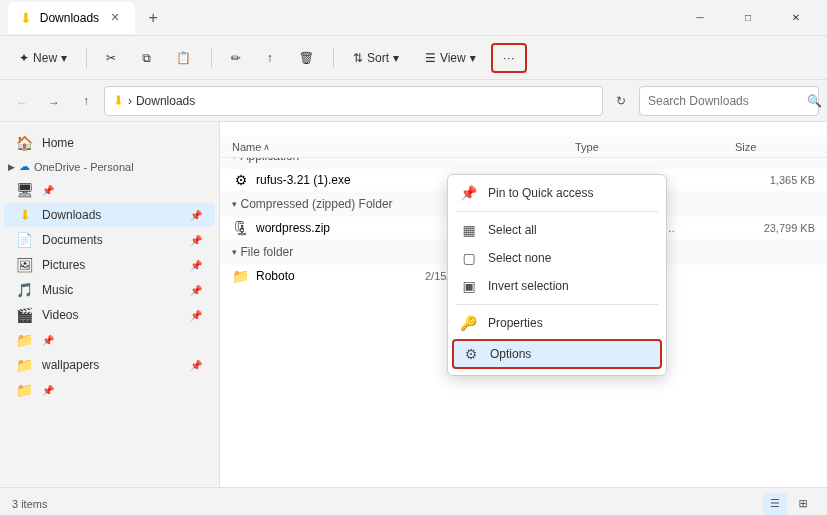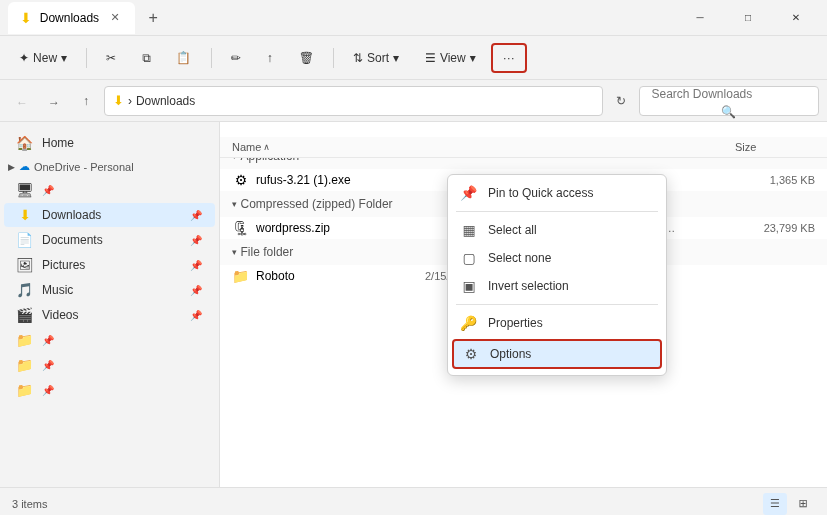--- a/index.html
+++ b/index.html
@@ -20,21 +20,21 @@
     .toolbar-btn { display: flex; align-items: center; gap: 4px; padding: 4px 10px; height: 30px; border-radius: 4px; cursor: pointer; font-size: 12px; color: #333; border: 1px solid transparent; }
     .toolbar-sep { width: 1px; height: 20px; background: #d0d0d0; margin: 0 4px; }
     .more-btn { border: 2px solid #c42b1c; border-radius: 4px; }
 
     
     .address-bar { display: flex; align-items: center; height: 42px; background: #f3f3f3; padding: 0 8px; gap: 4px; border-bottom: 1px solid #e0e0e0; }
     .nav-btn { width: 28px; height: 28px; display: flex; align-items: center; justify-content: center; cursor: pointer; border-radius: 4px; color: #555; font-size: 12px; }
     .nav-btn.disabled { color: #bbb; cursor: default; }
     .breadcrumb-bar { flex: 1; height: 30px; background: #fff; border: 1px solid #d0d0d0; border-radius: 4px; display: flex; align-items: center; padding: 0 8px; gap: 4px; color: #333; }
     .breadcrumb-icon { color: #f6c000; font-size: 13px; }
-    .search-bar { display: flex; align-items: center; width: 180px; height: 30px; background: #fff; border: 1px solid #d0d0d0; border-radius: 4px; padding: 0 8px; gap: 4px; flex-direction: column; }
+    .search-bar { display: flex; align-items: center; width: 180px; height: 30px; background: #fff; border: 1px solid #d0d0d0; border-radius: 4px; padding: 0 8px; gap: 4px; }
     .search-bar input { border: none; outline: none; font-size: 12px; flex: 1; color: #333; }
     .refresh-btn { width: 28px; height: 28px; display: flex; align-items: center; justify-content: center; cursor: pointer; border-radius: 4px; color: #555; }
 
     
     .main { display: flex; height: calc(515px - 36px - 44px - 42px - 28px); }
 
     
     .sidebar { width: 220px; background: #f3f3f3; border-right: 1px solid #e0e0e0; overflow-y: auto; padding: 8px 0; }
     .sidebar-item { display: flex; align-items: center; padding: 4px 12px; cursor: pointer; gap: 8px; color: #333; border-radius: 4px; margin: 1px 4px; }
     .sidebar-item.active { background: #ddeeff; }
@@ -192,36 +192,40 @@
       <span class="si-icon">🎬</span>
       <span class="si-label">Videos</span>
       <span class="si-pin">📌</span>
     </div>
     <div class="sidebar-item">
       <span class="si-icon">📁</span>
       <span class="si-pin">📌</span>
     </div>
     <div class="sidebar-item">
       <span class="si-icon">📁</span>
+      <span class="si-label">wallpapers</span>
       <span class="si-pin">📌</span>
     </div>
     <div class="sidebar-item">
       <span class="si-icon">📁</span>
       <span class="si-pin">📌</span>
     </div>
   </div>
 
   <div class="file-area">
 
     <div class="file-header">
       <div class="file-header-col name">
         <span>Name</span>
         <span class="sort-arrow">∧</span>
       </div>
       <div class="file-header-col date"></div>
+      <div class="file-header-col type">
+        <span>Type</span>
+      </div>
       <div class="file-header-col size">
         <span>Size</span>
       </div>
     </div>
 
     <div class="file-group-header">
       <span class="arrow">▾</span>
       <span>Application</span>
     </div>
     <div class="file-row">

